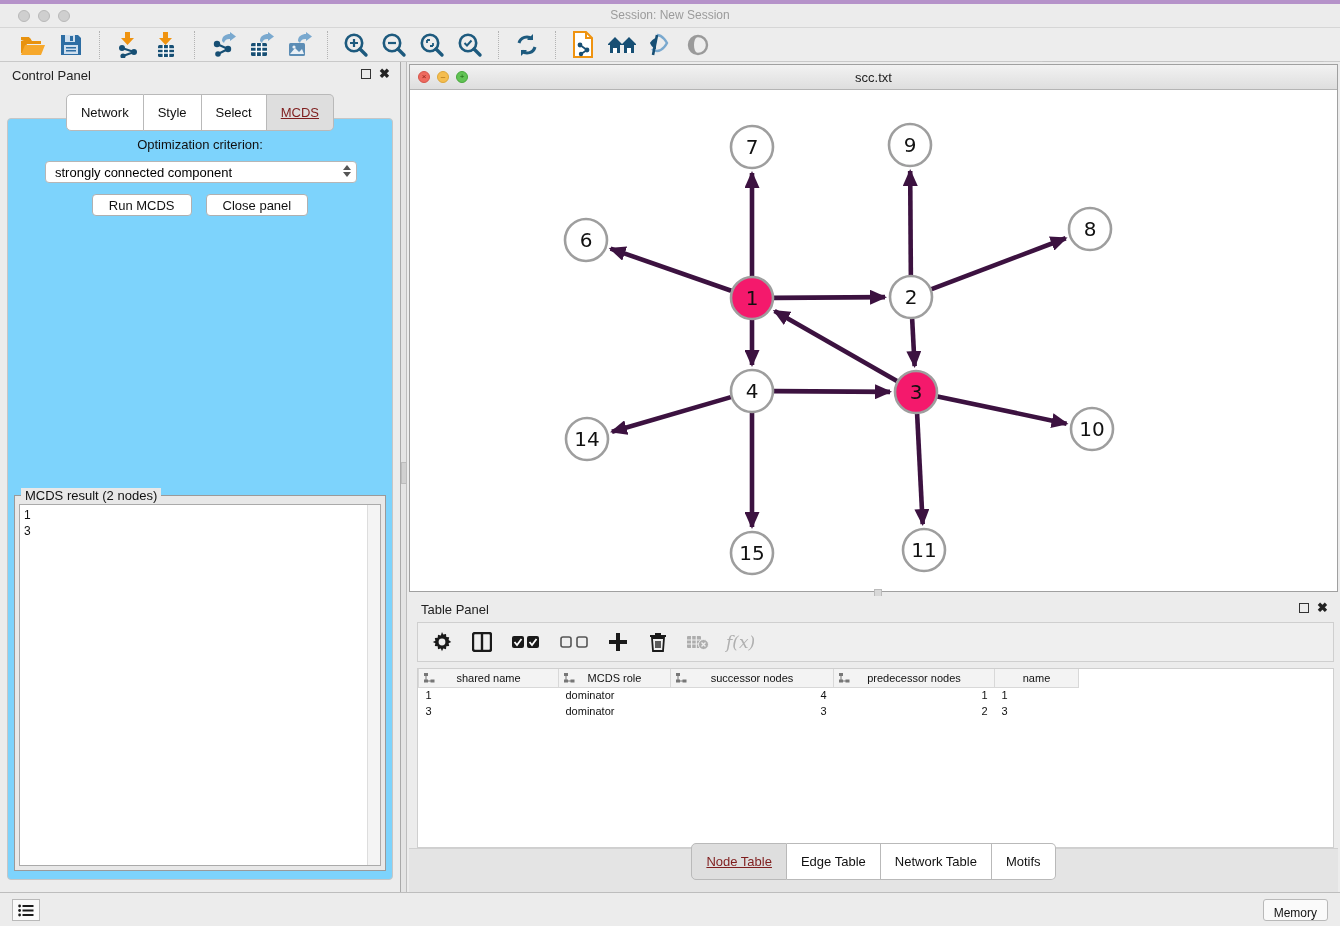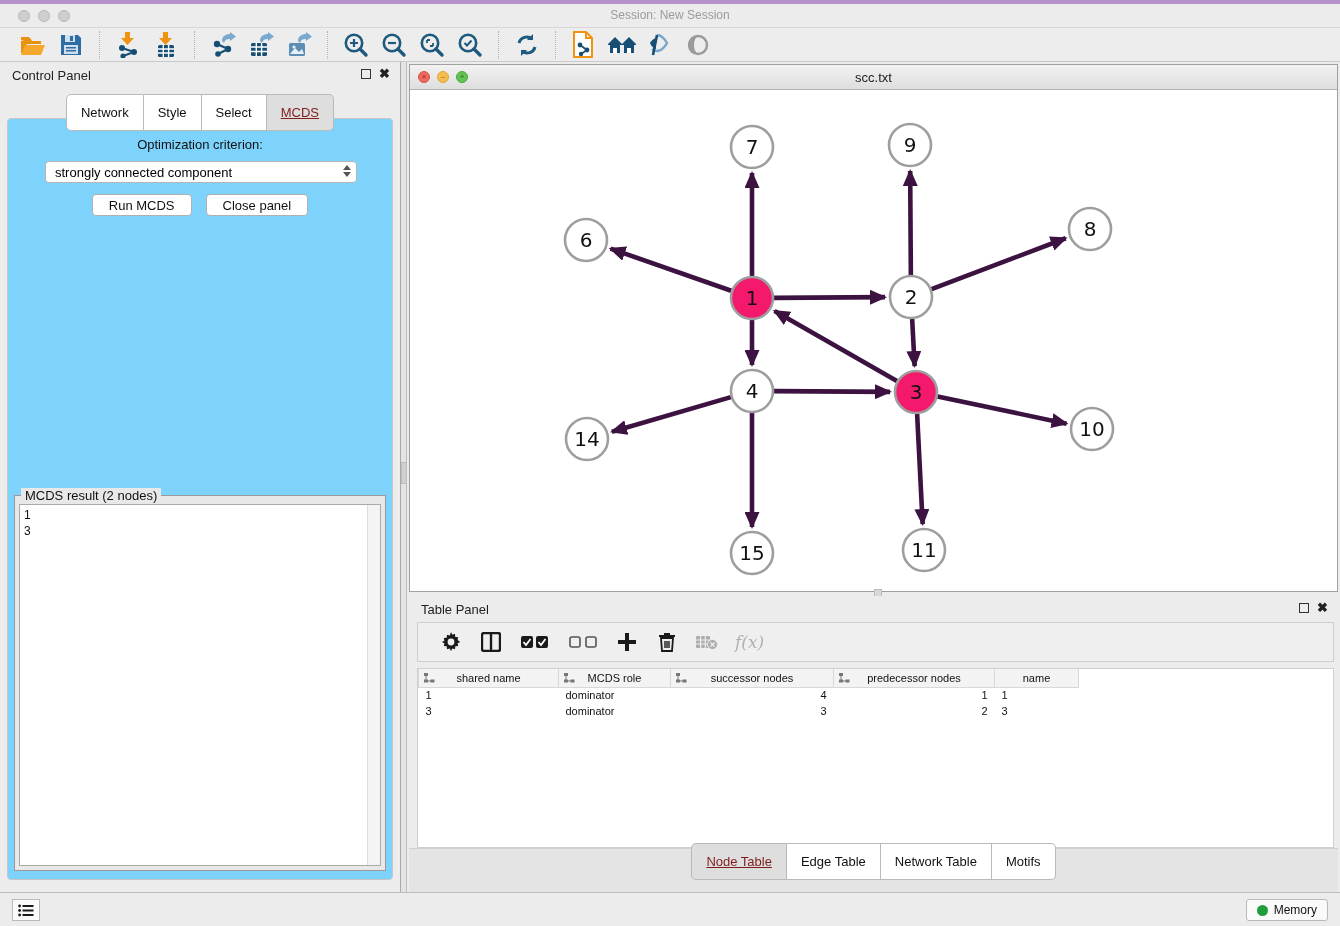--- a/index.html
+++ b/index.html
@@ -60,37 +60,37 @@
   #net-window { position:absolute; left:2px; top:2px; width:929px; height:528px; background:#fff; border:1px solid #a0a0a0; }
   #net-titlebar { height:25px; background:linear-gradient(#f2f2f2,#dedede); border-bottom:1px solid #b4b4b4; position:relative; }
   #net-titlebar .title { position:absolute; left:0; right:0; top:5px; text-align:center; font-size:13px; color:#222; }
   #net-tl { position:absolute; left:8px; top:6px; display:flex; gap:7px; }
   #net-canvas { position:absolute; left:0; top:26px; right:0; bottom:0; background:#fff; overflow:hidden; }
   #net-canvas svg { display:block; }
   #h-grip { position:absolute; left:50%; bottom:-6px; width:8px; height:8px; background:#d8d8d8; border:1px solid #bbb; }
 
   
   #table-panel { position:absolute; left:2px; top:534px; width:929px; height:296px; background:#ececec; }
-  #tp-toolbar { position:absolute; left:8px; right:4px; top:26px; height:40px; background:#efefef; border:1px solid #cfcfcf; display:flex; align-items:center; padding-left:21px; gap:16px; }
+  #tp-toolbar { position:absolute; left:8px; right:4px; top:26px; height:40px; background:#efefef; border:1px solid #cfcfcf; display:flex; align-items:center; padding-left:12px; gap:16px; }
   .tp-ico { display:flex; align-items:center; justify-content:center; width:24px; height:24px; color:#1a1a1a; }
   .tp-ico.disabled { color:#adadad; }
   .fx { font-family:"DejaVu Serif",serif; font-style:italic; font-size:17px; color:#b0b0b0; }
   #tp-table { position:absolute; left:8px; right:4px; top:72px; bottom:44px; background:#fff; border:1px solid #cfcfcf; overflow:hidden; }
   table { border-collapse:collapse; font-size:11px; }
   th { background:#f3f3f3; border:1px solid #d8d8d8; border-top:none; font-weight:normal; height:18px; position:relative; color:#111; }
   th .col-ico { position:absolute; left:5px; top:4px; }
   td { height:16px; padding:0 7px; color:#111; border:none; }
   td.al { text-align:left; } td.ar { text-align:right; }
   #tp-tabs { position:absolute; left:0; right:0; bottom:12px; display:flex; justify-content:center; }
   #tp-grayband { position:absolute; left:0; right:0; bottom:0; height:44px; background:#e4e4e4; border-top:1px solid #d0d0d0; }
 
   
   #statusbar { left:0; top:892px; width:1340px; height:34px; background:#ececec; border-top:1px solid #bdbdbd; }
   #menu-btn { position:absolute; left:12px; top:6px; width:28px; height:22px; background:#fafafa; border:1px solid #b9b9b9; display:flex; align-items:center; justify-content:center; }
-  #memory-btn { position:absolute; right:12px; top:6px; height:22px; background:#fafafa; border:1px solid #b9b9b9; border-radius:3px; display:flex; align-items:center; gap:6px; padding:0 10px; font-size:12px; color:#111; }
+  #memory-btn { position:absolute; right:12px; top:6px; height:22px; background:#fafafa; border:1px solid #b9b9b9; border-radius:3px; display:flex; align-items:center; gap:6px; padding:0 10px; font-size:12px; color:#111;flex-direction:column; }
   #memory-dot { width:11px; height:11px; border-radius:50%; background:#1f9d3a; }
 
   svg.ico { display:block; }
 </style>
 </head>
 <body>
 
 <div id="app">
 
   <div class="abs" id="top-strip"></div>

